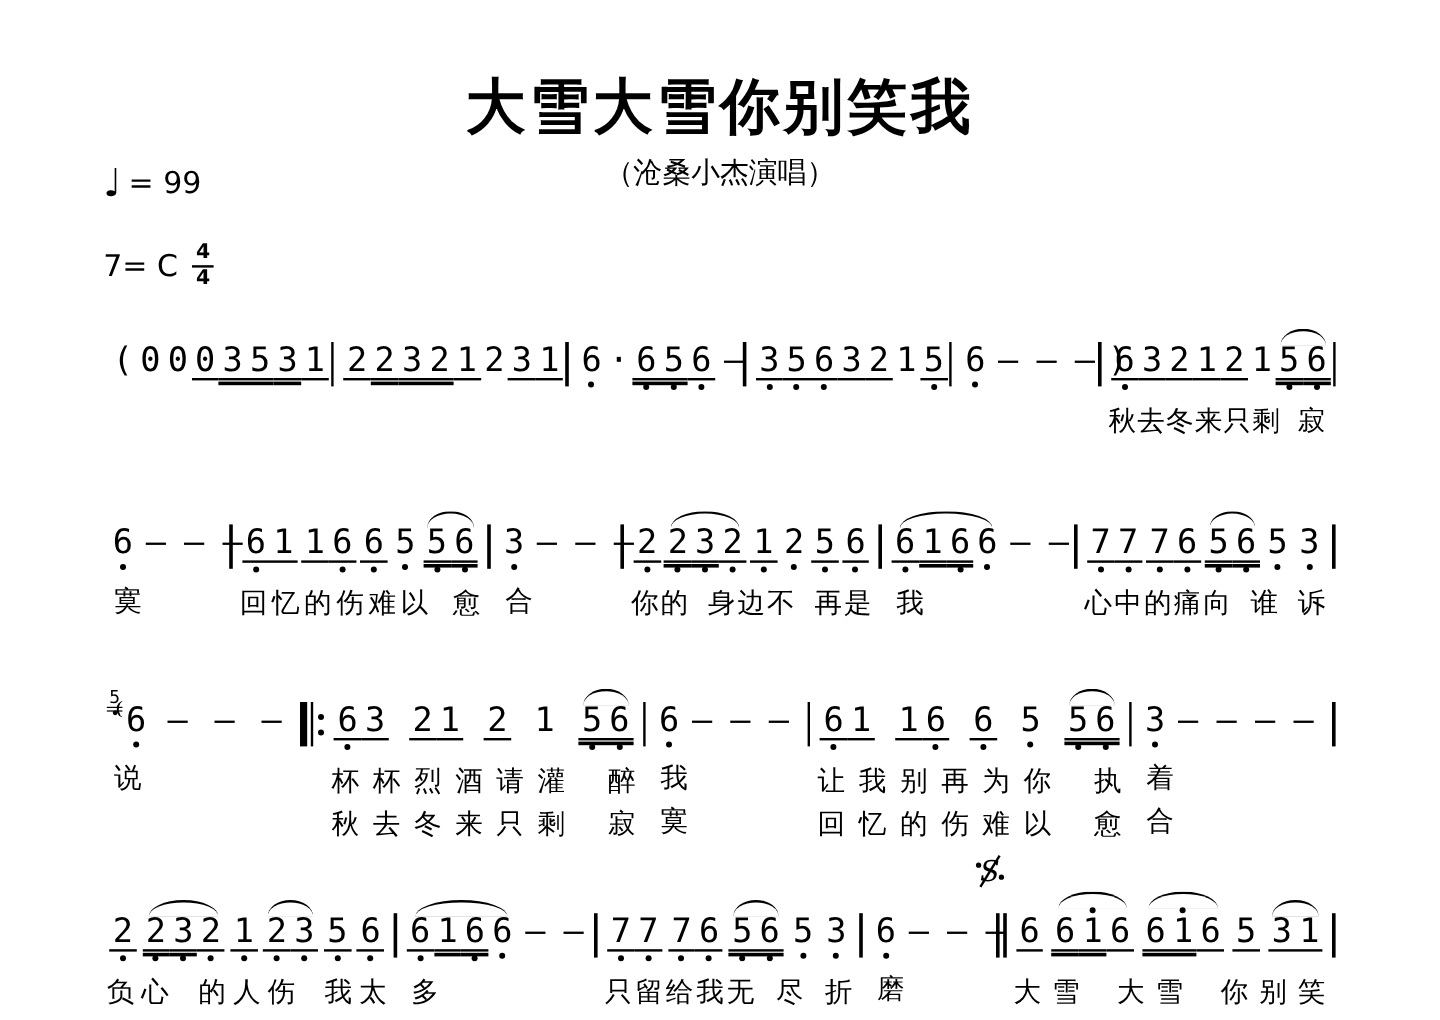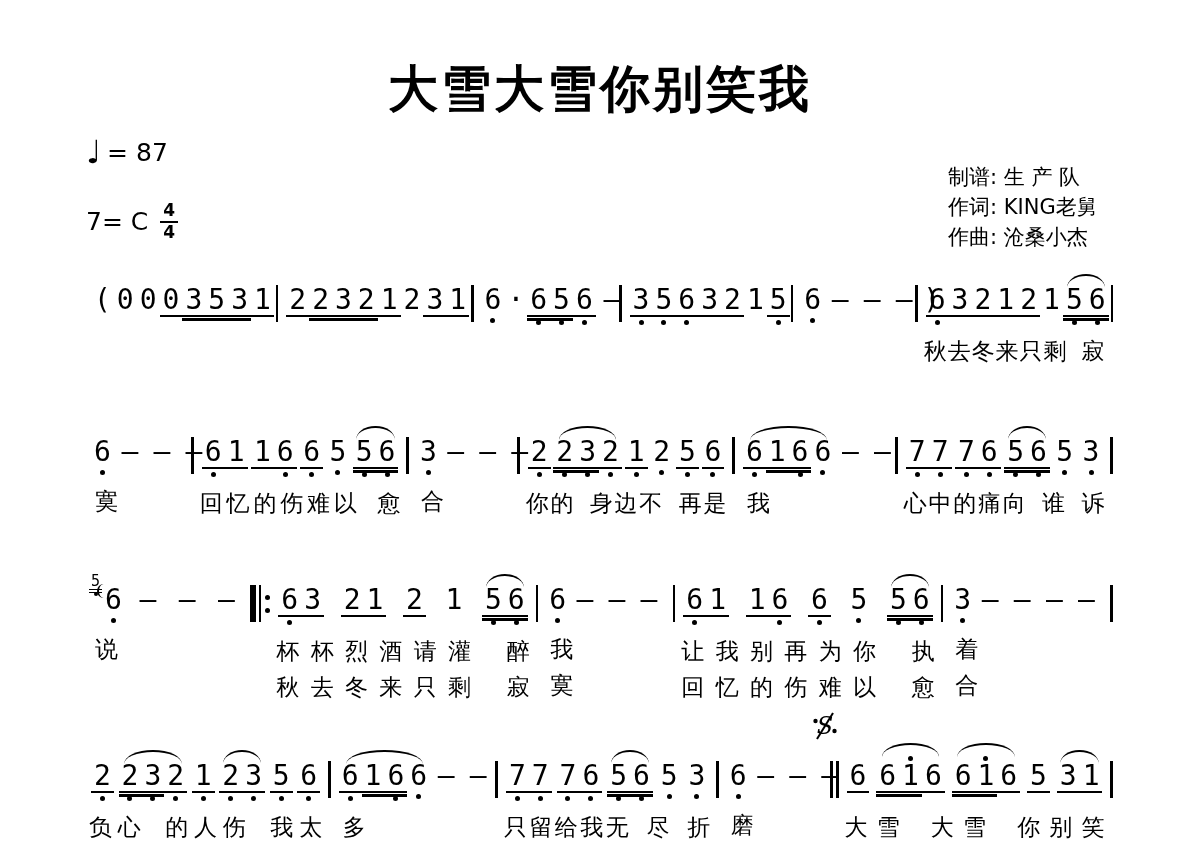--- a/index.html
+++ b/index.html
@@ -59,39 +59,35 @@
   .lyr{display:flex;justify-content:space-between;align-items:center;
        padding:3px 4px 0;font-size:23px;line-height:31px;min-height:33px;white-space:pre;}
   .lyr.single{justify-content:flex-start;padding-left:10px;}
   .lyr .gap{width:13px;}
 </style>
 </head>
 <body>
 
 <div class="page">
   <div class="title">大雪大雪你别笑我</div>
+  <div class="subtitle">（沧桑小杰演唱）</div>
 
   <div class="tempo">
     <span class="note">♩</span>
-    <span>= 87</span>
+    <span>= 99</span>
   </div>
 
   <div class="keysig">
     <span>7= C</span>
     <span class="frac">
       <span class="ftop">4</span>
       <span class="fbot">4</span>
     </span>
   </div>
 
-  <div class="credits">
-    <div>制谱: 生 产 队</div>
-    <div>作词: KING老舅</div>
-    <div>作曲: 沧桑小杰</div>
-  </div>
 
   <div id="score">
       <div class="line line1">
         <div class="measure" style="flex-grow: 8;">
           <div class="notes">
             <div class="unit">
               <div class="chars">
                 <div class="ch">
                   <div class="hi"></div>
                   <div class="dg">(</div>

